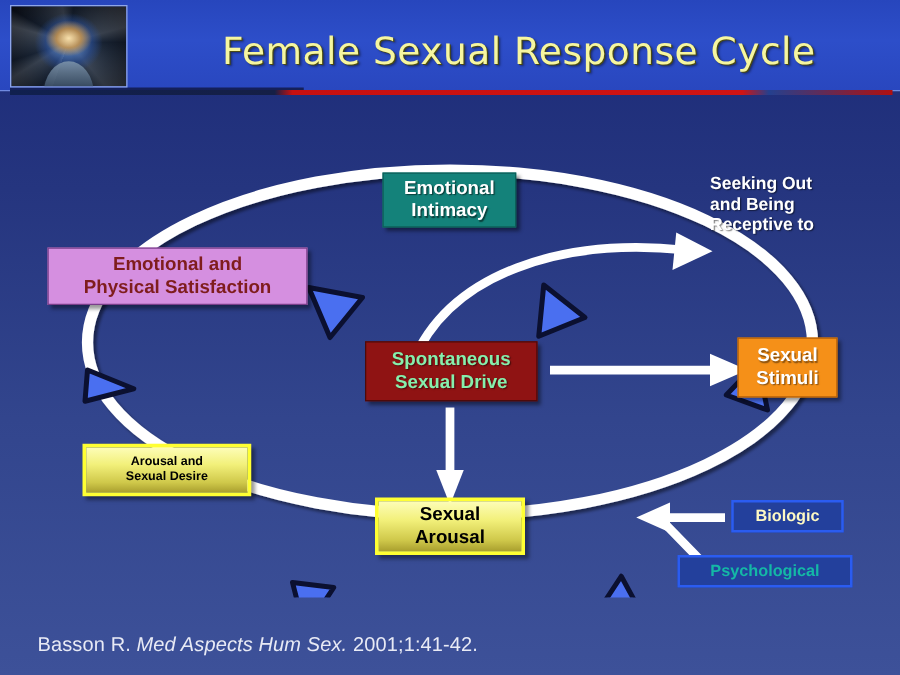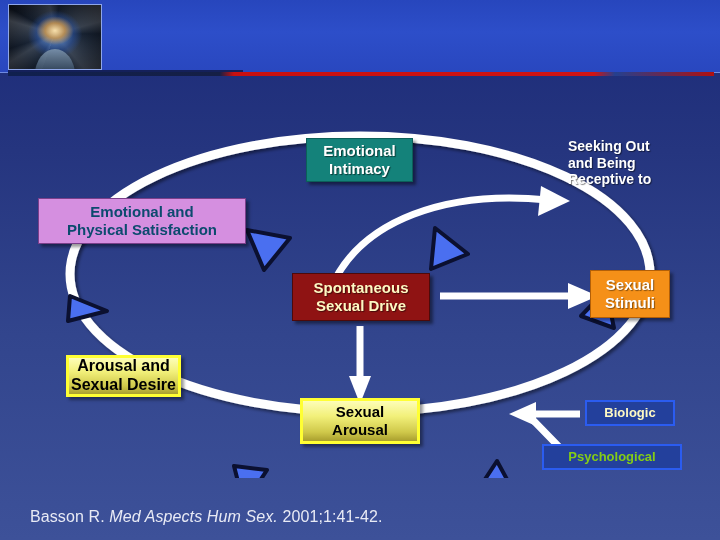--- a/index.html
+++ b/index.html
@@ -117,52 +117,52 @@
     justify-content: flex-start;
     font-size: 14px;
     text-shadow: 1px 1px 1px rgba(0,0,0,.5);
   }
 
   #node-emotional-physical {
     left: 38px; top: 198px;
     width: 208px; height: 46px;
     background: #d58fe0;
     border: 1px solid #7a3f8a;
-    color: #0c4a6e;
+    color: #7f1d1d;
     font-size: 15px;
     box-shadow: 3px 3px 3px rgba(0,0,0,.4);
   }
 
   #node-spontaneous {
     left: 292px; top: 273px;
     width: 138px; height: 48px;
     background: #8f1313;
     border: 1px solid #4d0a0a;
-    color: #fef9c3;
+    color: #86efac;
     box-shadow: 3px 3px 3px rgba(0,0,0,.45);
     text-shadow: 1px 1px 1px rgba(0,0,0,.5);
   }
 
   #node-sexual-stimuli {
     left: 590px; top: 270px;
     width: 80px; height: 48px;
     background: #f59018;
     border: 1px solid #b35f07;
     color: #ffffff;
     box-shadow: 3px 3px 3px rgba(0,0,0,.4);
     text-shadow: 1px 1px 1px rgba(0,0,0,.45);
   }
 
   #node-arousal-desire {
     left: 66px; top: 355px;
-    width: 115px; height: 42px;
+    width: 135px; height: 42px;
     background: linear-gradient(to bottom, #fdfdb8 0%, #f2f07a 38%, #cfc84a 78%, #a99f2e 100%);
     border: 3px solid #ffff33;
     color: #000000;
-    font-size: 16px;
+    font-size: 10px;
     box-shadow: 3px 3px 3px rgba(0,0,0,.4);
   }
 
   #node-sexual-arousal {
     left: 300px; top: 398px;
     width: 120px; height: 46px;
     background: linear-gradient(to bottom, #fdfdb8 0%, #f2f07a 38%, #cfc84a 78%, #a99f2e 100%);
     border: 3px solid #ffff33;
     color: #000000;
     box-shadow: 3px 3px 3px rgba(0,0,0,.4);
@@ -175,21 +175,21 @@
     border: 2px solid #2b5cf0;
     color: #fef9c3;
     font-size: 13px;
   }
 
   #node-psychological {
     left: 542px; top: 444px;
     width: 140px; height: 26px;
     background: #23409c;
     border: 2px solid #2b5cf0;
-    color: #84cc16;
+    color: #14b8a6;
     font-size: 13px;
   }
 
   
   #citation {
     position: absolute;
     left: 30px; top: 508px;
     color: #e8eaf5;
     font-size: 16px;
     letter-spacing: .1px;
@@ -203,20 +203,21 @@
 <div id="slide">
 
   <div id="header-band"></div>
   <div id="header-rule2"></div>
   <div id="header-rule"></div>
 
   <div id="logo-thumb">
     <div id="logo-figure"></div>
   </div>
 
+  <div id="slide-title">Female Sexual Response Cycle</div>
 
   <svg id="cycle-svg" viewBox="0 0 720 400">
     <defs>
       <filter id="dropsh" x="-30%" y="-30%" width="170%" height="170%">
         <feDropShadow dx="2.5" dy="2.5" stdDeviation="1.4" flood-color="#000" flood-opacity="0.45"></feDropShadow>
       </filter>
     </defs>
 
     <g filter="url(#dropsh)">
       <ellipse cx="360" cy="196" rx="290" ry="138" fill="none" stroke="#ffffff" stroke-width="9"></ellipse>

